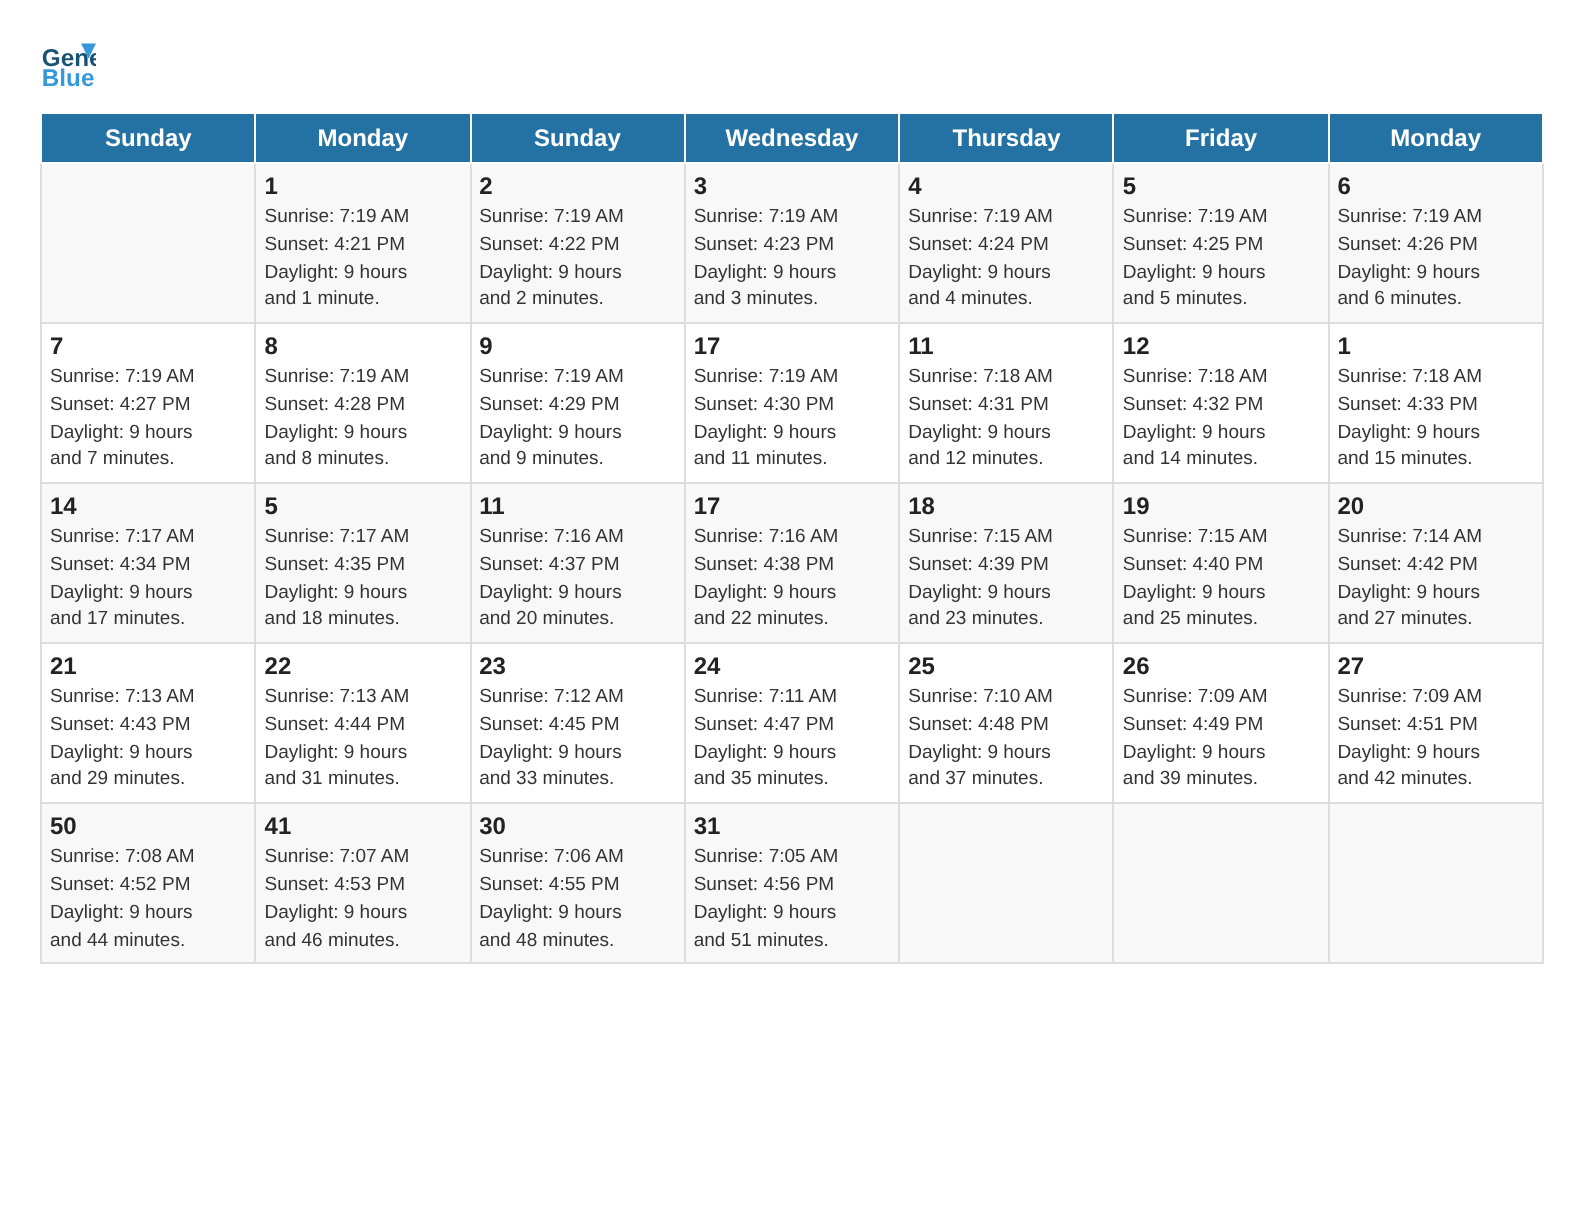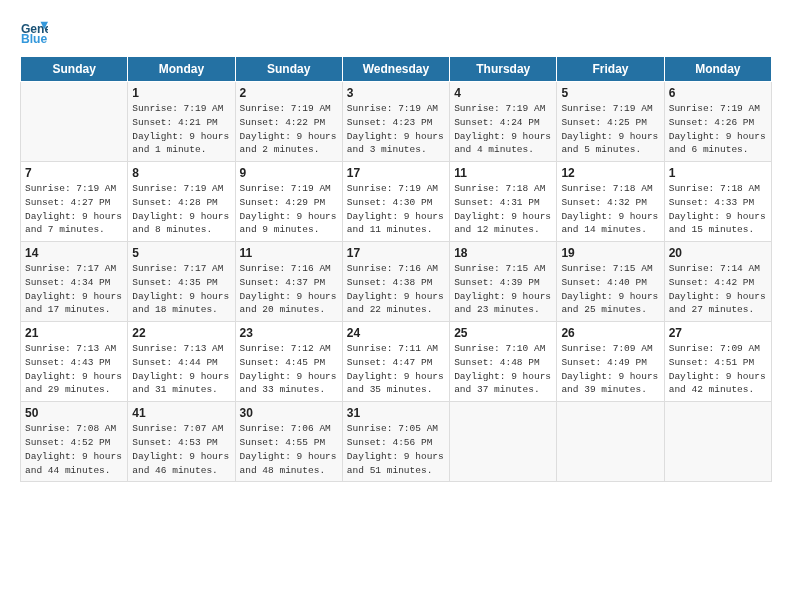--- a/index.html
+++ b/index.html
@@ -74,21 +74,20 @@
     .day-number {
       font-weight: bold;
       font-size: 12px;
       margin-bottom: 2px;
       color: #222;
     }
     .day-info {
       font-size: 9.5px;
       color: #333;
       line-height: 1.45;
-      font-family: Liberation Mono, monospace;
     }
     .empty-cell {
       background: #f8f8f8 !important;
     }
   </style>
 </head>
 <body>
 
 <div class="page">
   <div class="header">

